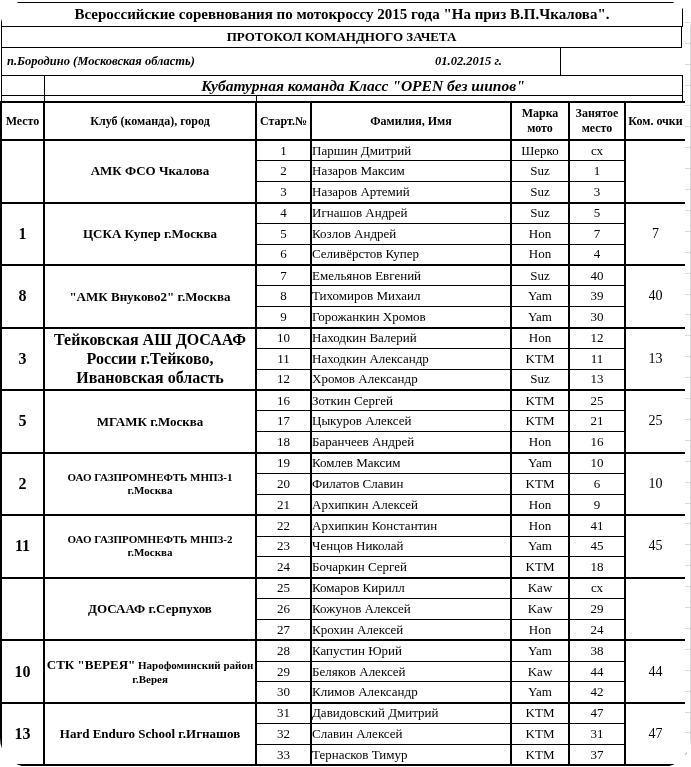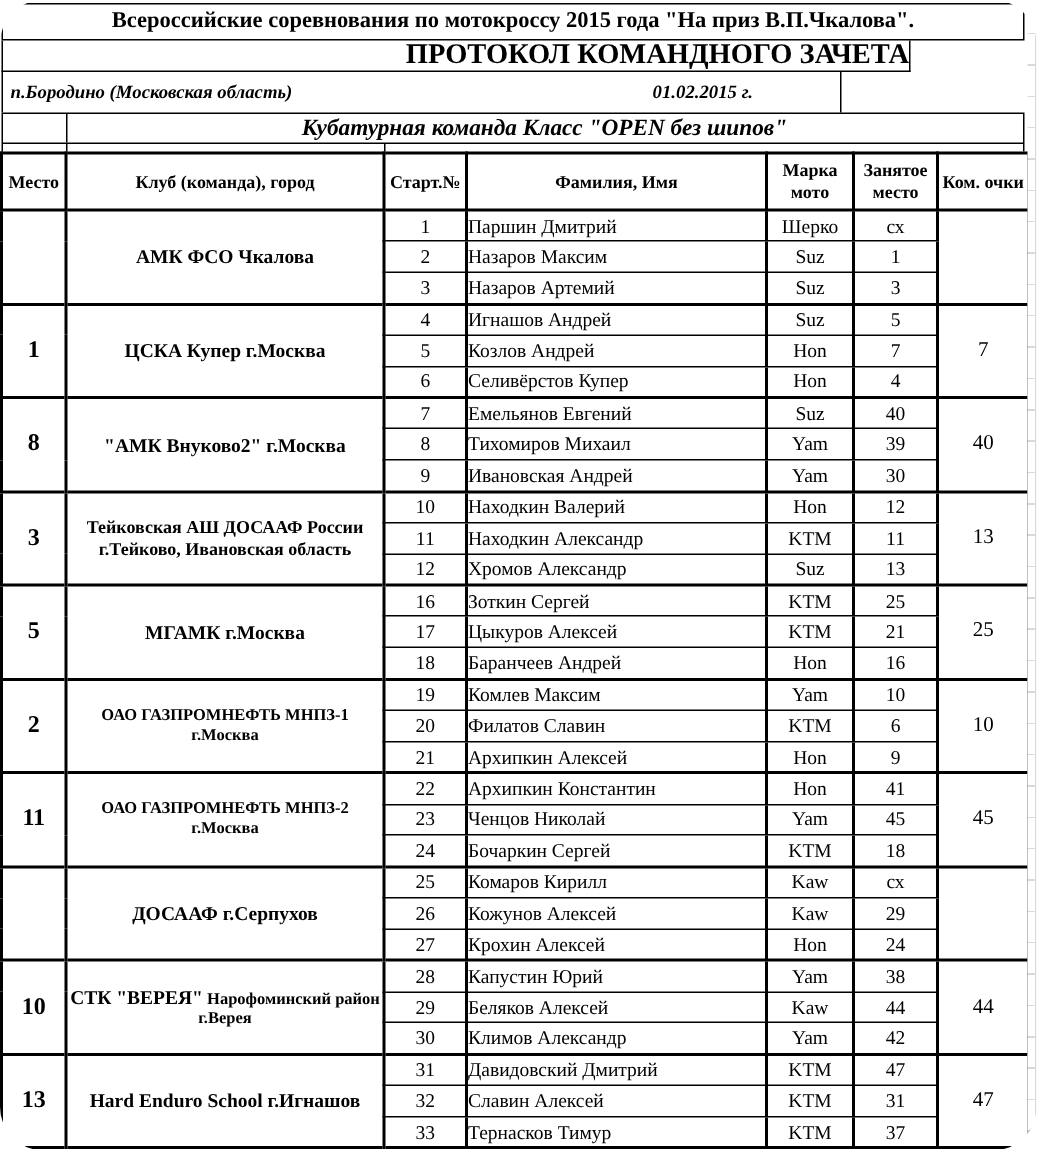--- a/index.html
+++ b/index.html
@@ -5,23 +5,23 @@
   html,body{margin:0;padding:0;background:#fff;}
   #page{
     position:relative;width:691px;height:767px;background:#fff;overflow:hidden;
     font-family:"Liberation Serif","DejaVu Serif",serif;color:#000;border-radius:29px;
   }
   .abs{position:absolute;box-sizing:border-box;}
   
   .t1{left:1px;top:2px;width:682px;height:25px;border:1px solid #000;
       display:flex;align-items:center;justify-content:center;
       font-weight:bold;font-size:15px;}
-  .t2{left:1px;top:27px;width:606px;height:21px;border:1px solid #000;border-top:0;
-      display:flex;align-items:center;justify-content:flex-end;
-      font-weight:bold;font-size:19px;}
+  .t2{left:1px;top:27px;width:681px;height:21px;border:1px solid #000;border-top:0;
+      display:flex;align-items:center;justify-content:center;
+      font-weight:bold;font-size:13px;}
   .loc{left:1px;top:48px;width:560px;height:27px;
       border-left:1px solid #000;border-right:1px solid #000;}
   .loc .place-name{position:absolute;left:5px;top:6px;font-weight:bold;font-style:italic;font-size:12.5px;}
   .loc .date{position:absolute;right:58px;top:6px;font-weight:bold;font-style:italic;font-size:12.5px;}
   .cls{left:1px;top:75px;width:682px;height:21px;border:1px solid #000;
       display:flex;align-items:center;justify-content:center;
       font-weight:bold;font-style:italic;font-size:15.5px;padding-left:42px;}
   .cls .vline{position:absolute;left:42px;top:0;width:1px;height:100%;background:#000;}
   .gap{left:1px;top:96px;width:682px;height:5px;
       border-left:1px solid #000;border-right:1px solid #000;}
@@ -39,21 +39,21 @@
   #results th{height:36px;font-size:12px;font-weight:bold;line-height:1.25;
       text-align:center;vertical-align:middle;padding:0 1px;background:#fff;}
   #results td{border:solid #000;border-width:1px 2px;padding:0;
       vertical-align:middle;background:#fff;overflow:hidden;}
   #results tbody tr{height:20.85px;}
   #results tr.team-start td{border-top-width:2px;}
   td.place{font-weight:bold;font-size:16px;text-align:center;}
   td.club{font-weight:bold;text-align:center;line-height:1.2;padding:0 2px;}
   .club-md{font-size:13px;}
   .club-sm{font-size:11px;}
-  .club-xs{font-size:12px;}
+  .club-xs{font-size:16px;}
   .club .club-lead{font-size:13px;}
   td.num{font-size:13px;text-align:center;}
   td.name{font-size:13px;text-align:left;padding-left:4px;}
   td.points{font-size:14px;text-align:center;}
 </style>
 </head>
 <body>
 
 <div id="page">
 
@@ -154,21 +154,21 @@
           <td rowspan="3" class="points">40</td>
         </tr>
         <tr>
           <td class="num">8</td>
           <td class="name">Тихомиров Михаил</td>
           <td class="num">Yam</td>
           <td class="num">39</td>
         </tr>
         <tr>
           <td class="num">9</td>
-          <td class="name">Ивановская Андрей</td>
+          <td class="name">Горожанкин Хромов</td>
           <td class="num">Yam</td>
           <td class="num">30</td>
         </tr>
         <tr class="team-start">
           <td rowspan="3" class="place">3</td>
           <td rowspan="3" class="club club-xs">Тейковская АШ ДОСААФ России г.Тейково, Ивановская область</td>
           <td class="num">10</td>
           <td class="name">Находкин Валерий</td>
           <td class="num">Hon</td>
           <td class="num">12</td>

